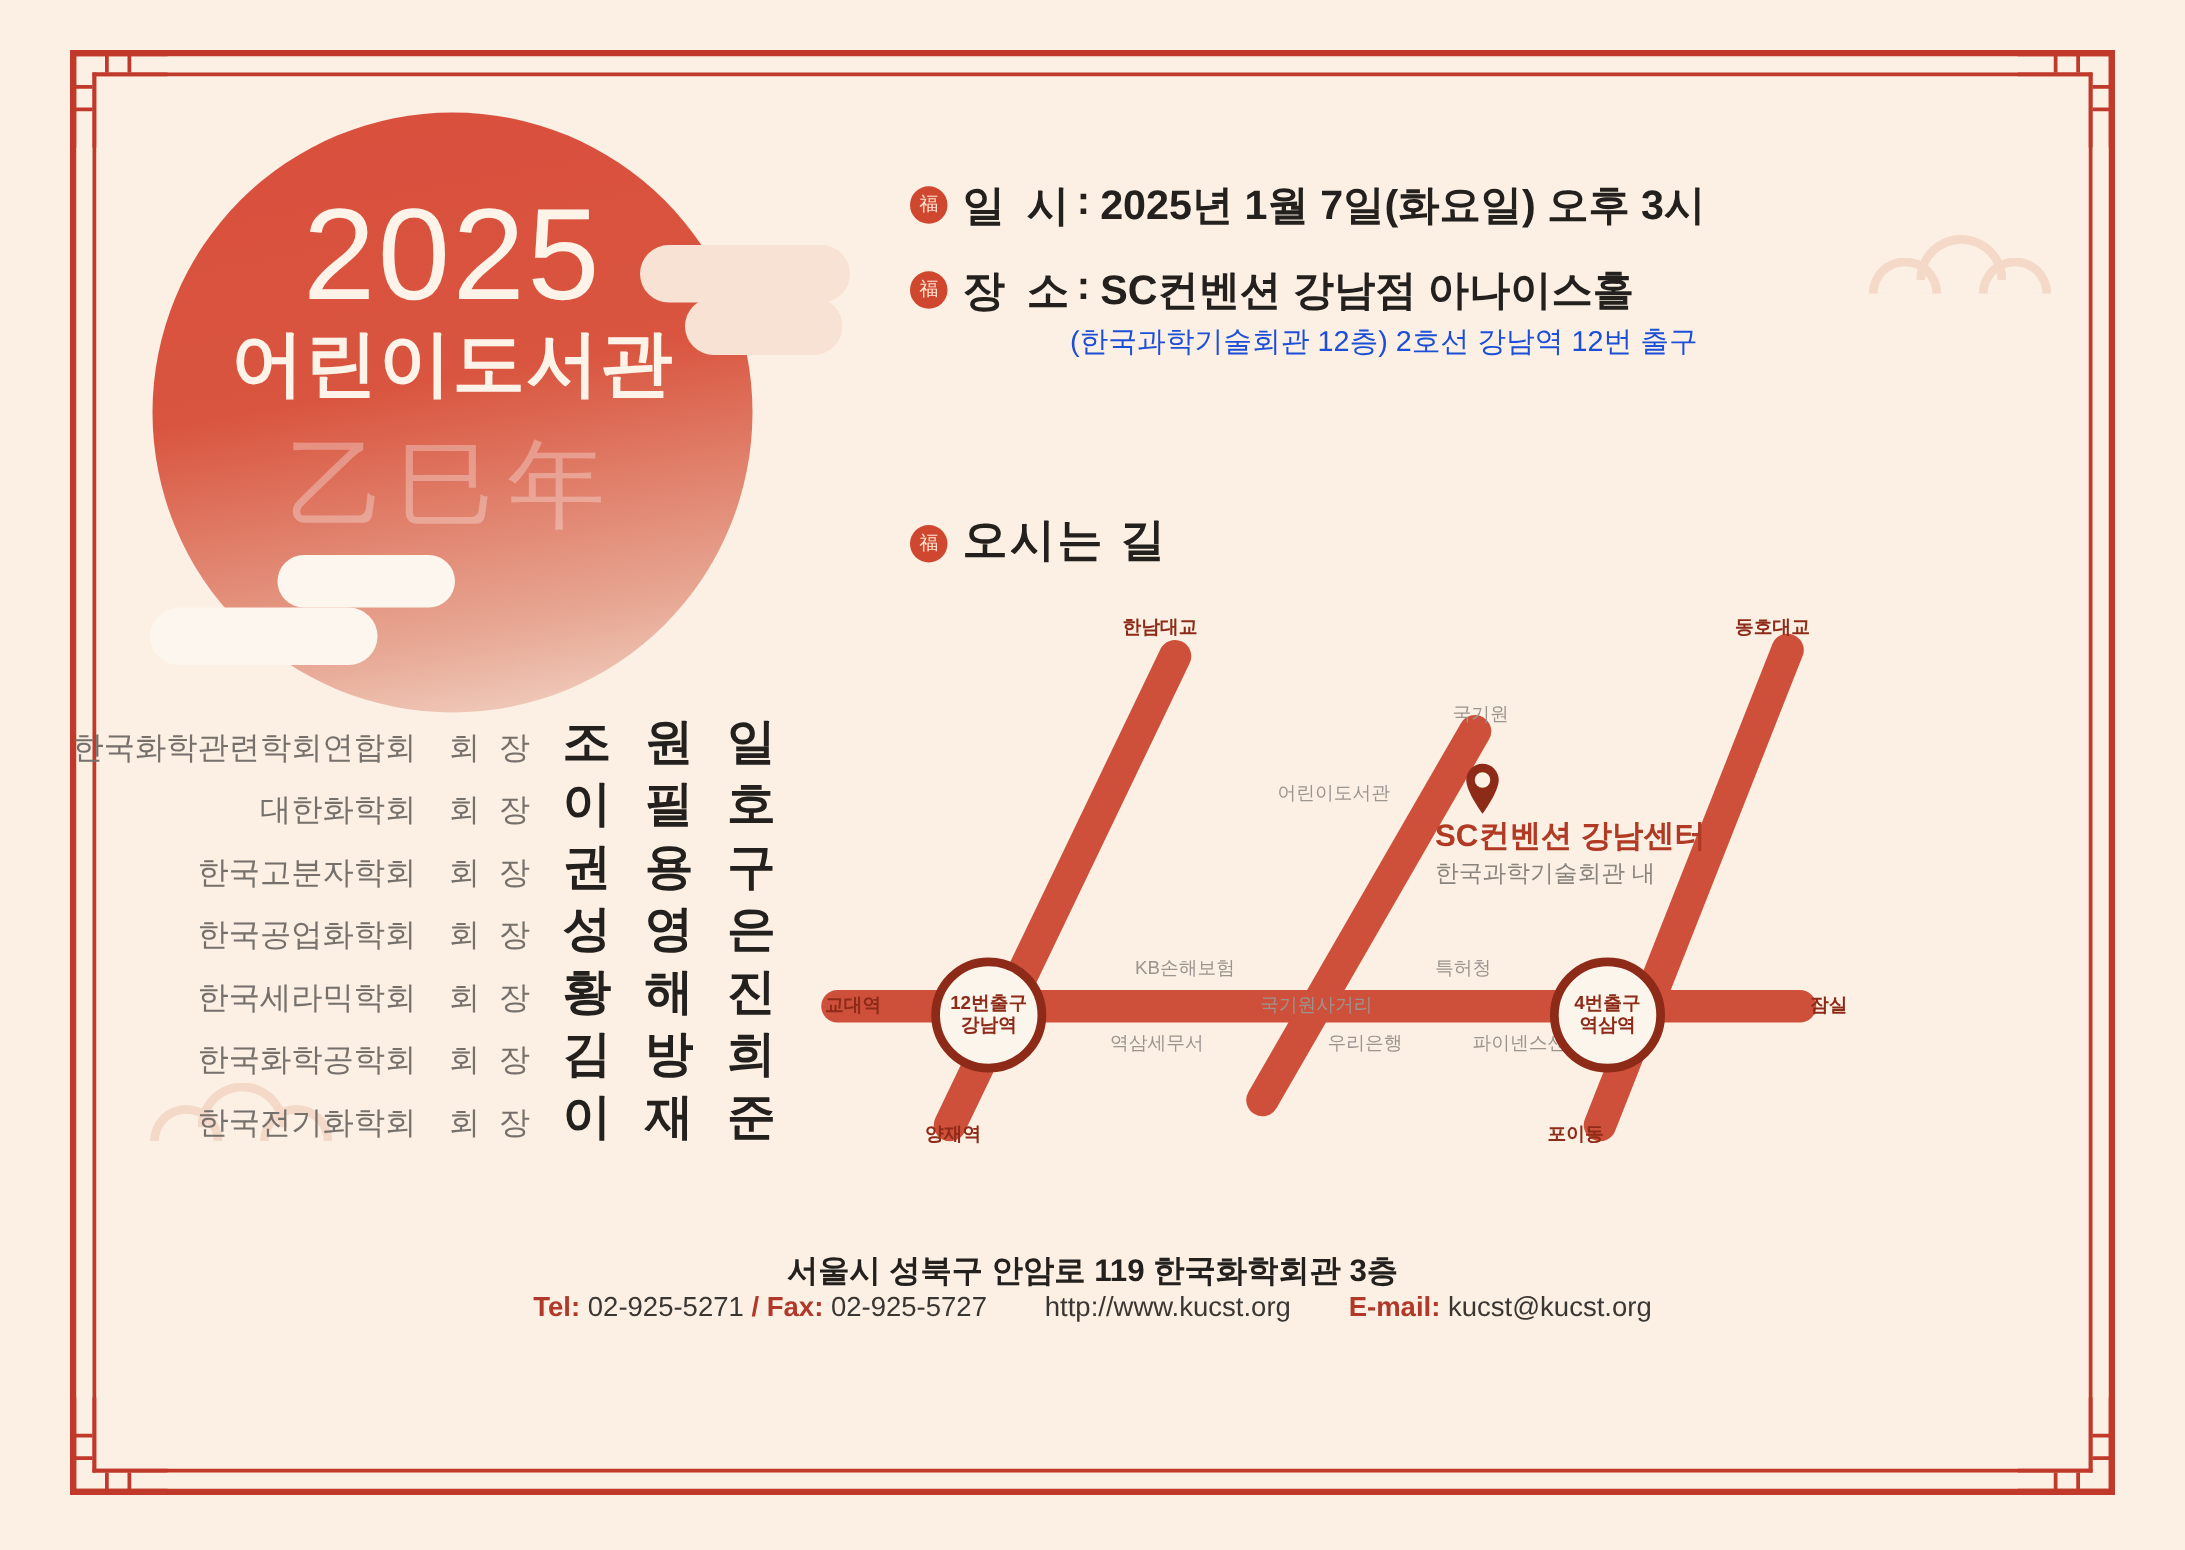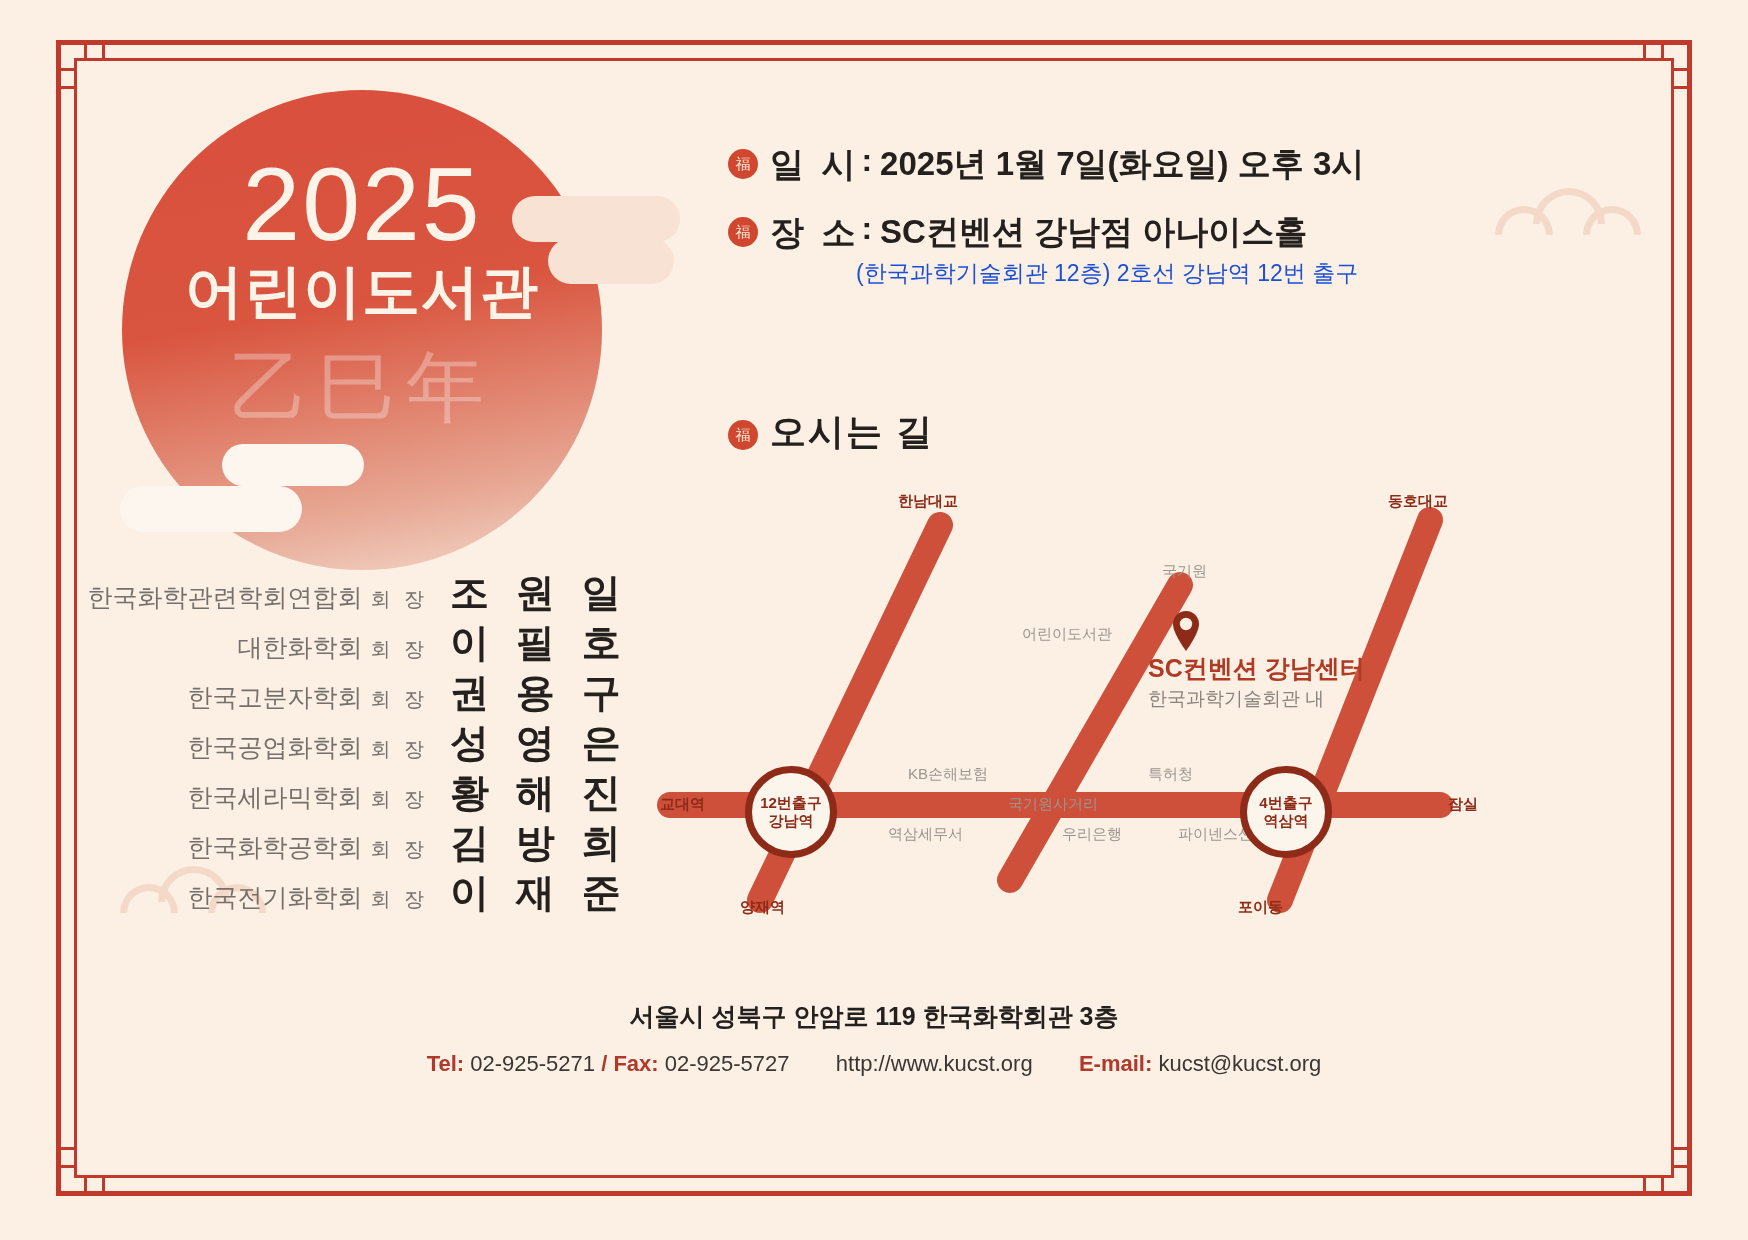--- a/index.html
+++ b/index.html
@@ -110,21 +110,21 @@
   }
 
   .route-head{position:absolute;left:728px;top:408px;display:flex;align-items:center;}
   .route-head .badge{margin-top:4px;}
   .route-title{font-size:36px;font-weight:700;color:#24201e;letter-spacing:2px;}
 
   
   .presidents{position:absolute;left:120px;top:566px;width:460px;}
   .p-row{display:flex;align-items:baseline;justify-content:flex-end;height:50px;}
   .p-org{font-size:25px;color:#75706b;white-space:nowrap;text-align:center;}
-  .p-title{font-size:20px;color:#75706b;letter-spacing:4px;margin-left:8px;white-space:nowrap;}
+  .p-title{font-size:25px;color:#75706b;letter-spacing:4px;margin-left:26px;white-space:nowrap;}
   .p-name{
     font-size:39px;font-weight:700;color:#24201e;letter-spacing:8px;
     width:130px;text-align:right;margin-left:22px;white-space:nowrap;
   }
 
   
   .map{position:absolute;left:640px;top:470px;width:1000px;height:480px;}
   .map svg{display:block;}
   .mlabel{position:absolute;font-size:15px;font-weight:700;color:#8d2b18;white-space:nowrap;}
   .mpoi{position:absolute;font-size:15px;color:#9b9590;white-space:nowrap;}
@@ -133,21 +133,21 @@
     background:#fbf5ec;border:7px solid #8d2b18;
     display:flex;flex-direction:column;align-items:center;justify-content:center;
     line-height:1.18;
   }
   .station span{font-size:15px;font-weight:700;color:#8d2b18;white-space:nowrap;}
   .venue-name{position:absolute;font-size:25px;font-weight:700;color:#b03a24;white-space:nowrap;}
   .venue-sub{position:absolute;font-size:19px;color:#8a847f;white-space:nowrap;}
 
   
   .footer{position:absolute;left:0;right:0;top:1000px;text-align:center;}
-  .f-addr{font-size:25px;font-weight:700;color:#24201e;margin-bottom:18px;}
+  .f-addr{font-size:25px;font-weight:700;color:#24201e;}
   .f-contact{font-size:22px;color:#3a3633;}
   .f-contact b{color:#b0392a;}
   .f-gap{display:inline-block;width:34px;}
 </style>
 </head>
 <body>
 
 <div class="poster">
 
   <div class="frame-outer"></div>

